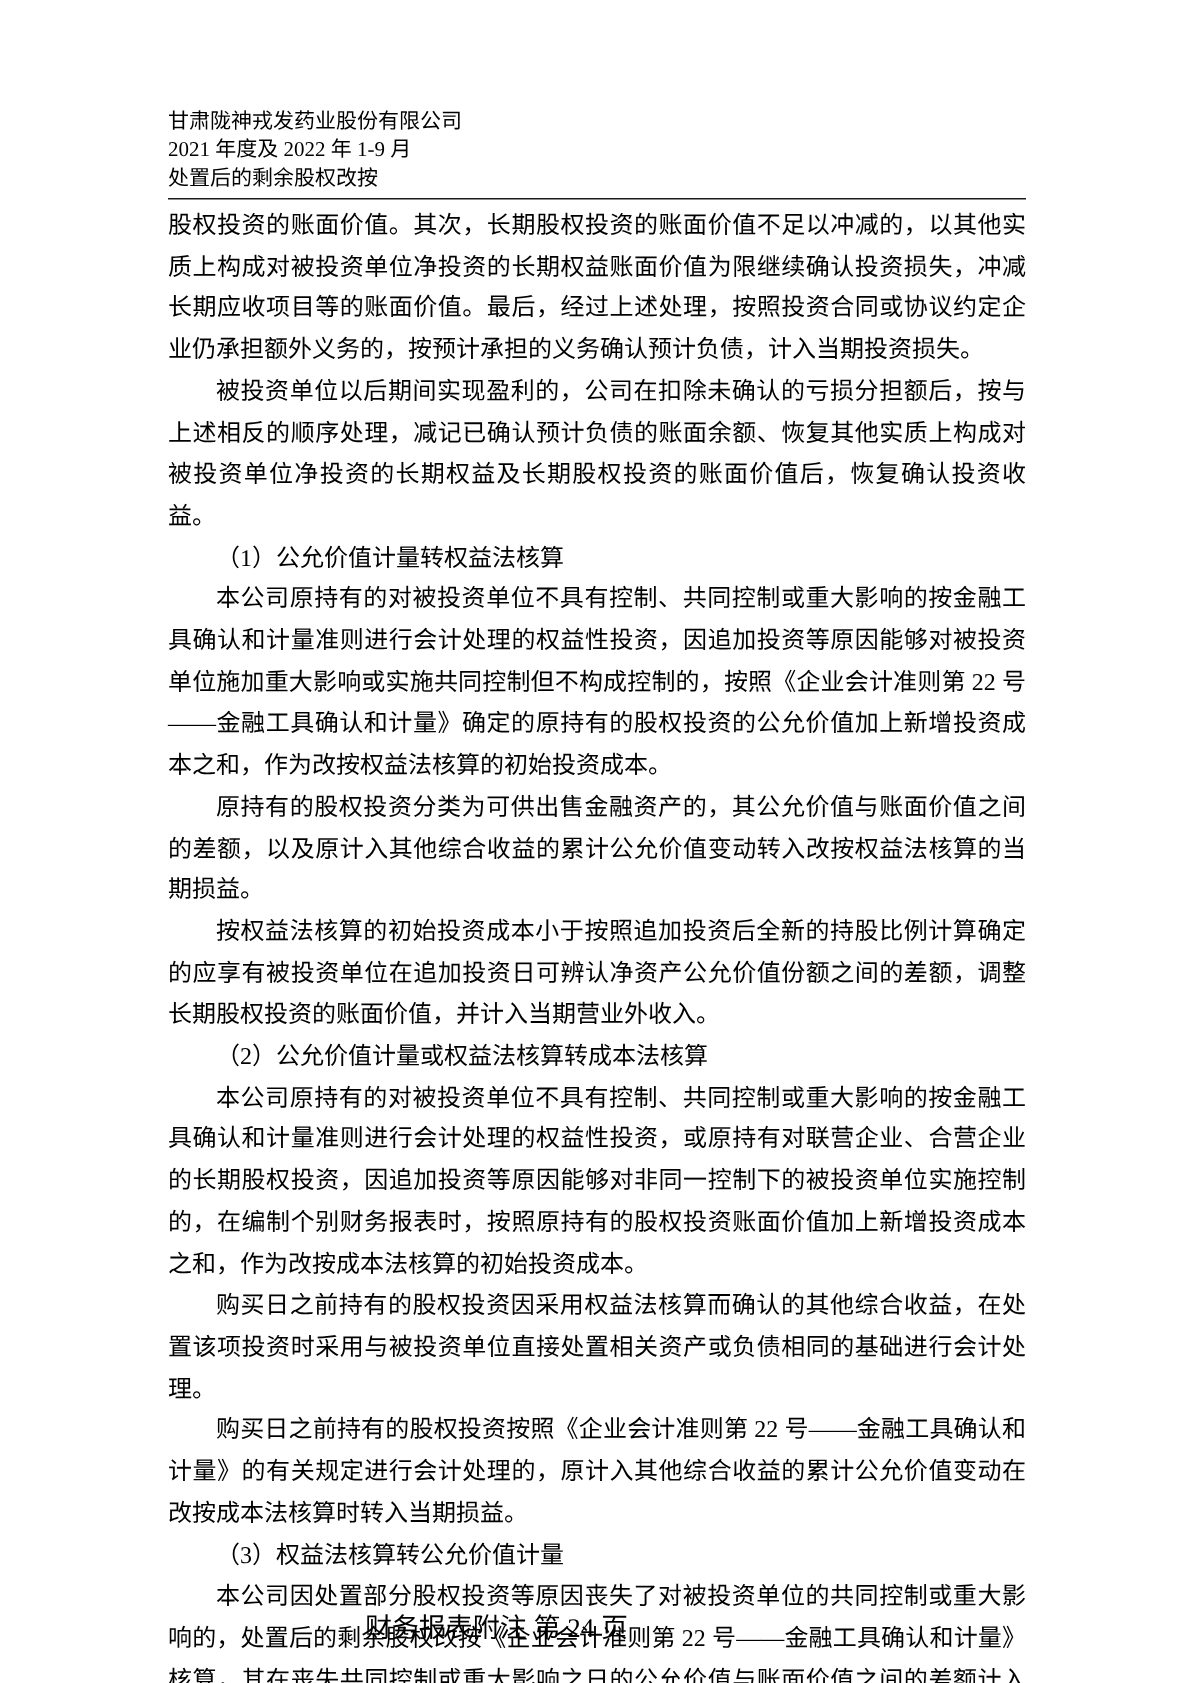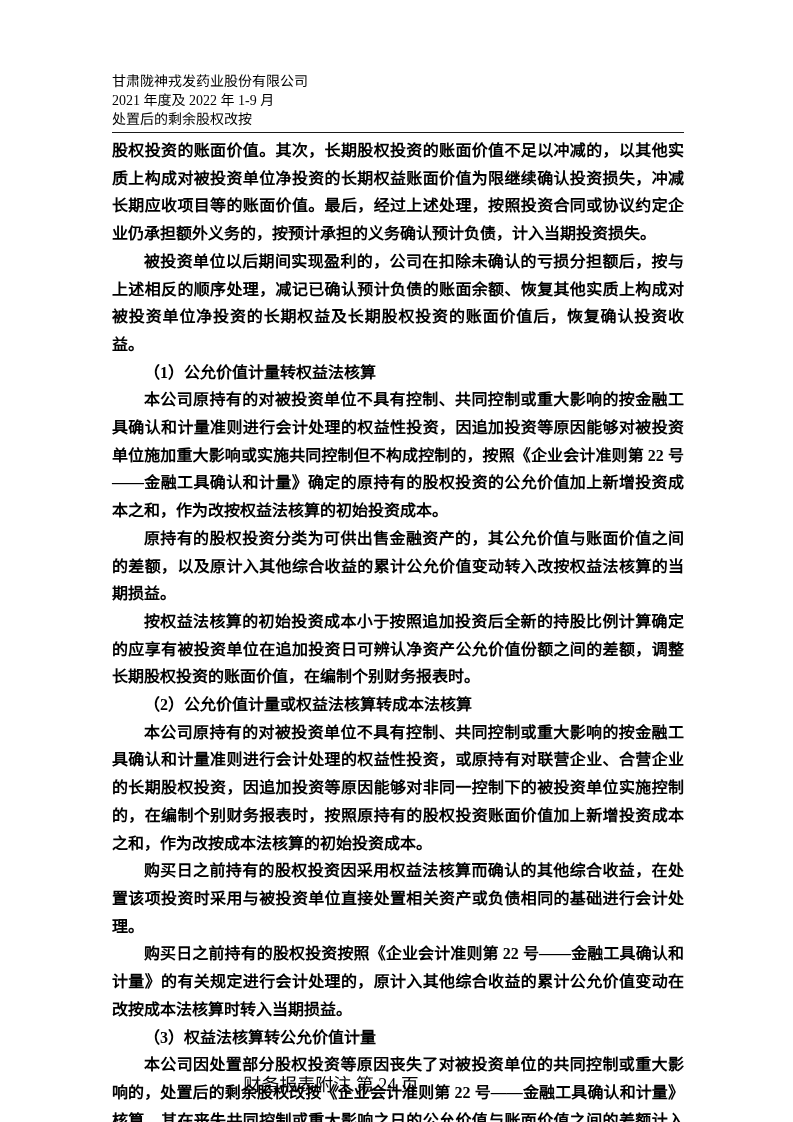--- a/index.html
+++ b/index.html
@@ -33,21 +33,20 @@
     font-size: 16px;
     line-height: 27.7px;
     text-align: justify;
     text-justify: inter-ideograph;
   }
   .doc-body p, .doc-body h3 {
     margin: 0;
     padding: 0;
     font-size: 16px;
     line-height: 27.7px;
-    font-weight: bold;
   }
   .para { text-indent: 2em; }
   .para.noindent { text-indent: 0; }
   .heading {
     font-weight: bold;
     text-indent: 2em;
     text-align: left;
   }
   .subheading {
     text-indent: 2em;
@@ -74,21 +73,21 @@
     <div>2021 年度及 2022 年 1-9 月</div>
     <div>处置后的剩余股权改按</div>
   </header>
 
   <main class="doc-body">
     <p class="para noindent">股权投资的账面价值。其次，长期股权投资的账面价值不足以冲减的，以其他实质上构成对被投资单位净投资的长期权益账面价值为限继续确认投资损失，冲减长期应收项目等的账面价值。最后，经过上述处理，按照投资合同或协议约定企业仍承担额外义务的，按预计承担的义务确认预计负债，计入当期投资损失。</p>
     <p class="para">被投资单位以后期间实现盈利的，公司在扣除未确认的亏损分担额后，按与上述相反的顺序处理，减记已确认预计负债的账面余额、恢复其他实质上构成对被投资单位净投资的长期权益及长期股权投资的账面价值后，恢复确认投资收益。</p>
     <p class="subheading">（1）公允价值计量转权益法核算</p>
     <p class="para">本公司原持有的对被投资单位不具有控制、共同控制或重大影响的按金融工具确认和计量准则进行会计处理的权益性投资，因追加投资等原因能够对被投资单位施加重大影响或实施共同控制但不构成控制的，按照《企业会计准则第 22 号——金融工具确认和计量》确定的原持有的股权投资的公允价值加上新增投资成本之和，作为改按权益法核算的初始投资成本。</p>
     <p class="para">原持有的股权投资分类为可供出售金融资产的，其公允价值与账面价值之间的差额，以及原计入其他综合收益的累计公允价值变动转入改按权益法核算的当期损益。</p>
-    <p class="para">按权益法核算的初始投资成本小于按照追加投资后全新的持股比例计算确定的应享有被投资单位在追加投资日可辨认净资产公允价值份额之间的差额，调整长期股权投资的账面价值，在编制个别财务报表时。</p>
+    <p class="para">按权益法核算的初始投资成本小于按照追加投资后全新的持股比例计算确定的应享有被投资单位在追加投资日可辨认净资产公允价值份额之间的差额，调整长期股权投资的账面价值，并计入当期营业外收入。</p>
     <p class="subheading">（2）公允价值计量或权益法核算转成本法核算</p>
     <p class="para">本公司原持有的对被投资单位不具有控制、共同控制或重大影响的按金融工具确认和计量准则进行会计处理的权益性投资，或原持有对联营企业、合营企业的长期股权投资，因追加投资等原因能够对非同一控制下的被投资单位实施控制的，在编制个别财务报表时，按照原持有的股权投资账面价值加上新增投资成本之和，作为改按成本法核算的初始投资成本。</p>
     <p class="para">购买日之前持有的股权投资因采用权益法核算而确认的其他综合收益，在处置该项投资时采用与被投资单位直接处置相关资产或负债相同的基础进行会计处理。</p>
     <p class="para">购买日之前持有的股权投资按照《企业会计准则第 22 号——金融工具确认和计量》的有关规定进行会计处理的，原计入其他综合收益的累计公允价值变动在改按成本法核算时转入当期损益。</p>
     <p class="subheading">（3）权益法核算转公允价值计量</p>
     <p class="para">本公司因处置部分股权投资等原因丧失了对被投资单位的共同控制或重大影响的，处置后的剩余股权改按《企业会计准则第 22 号——金融工具确认和计量》核算，其在丧失共同控制或重大影响之日的公允价值与账面价值之间的差额计入当期损益。</p>
 
   </main>
 
   <footer class="doc-footer">

